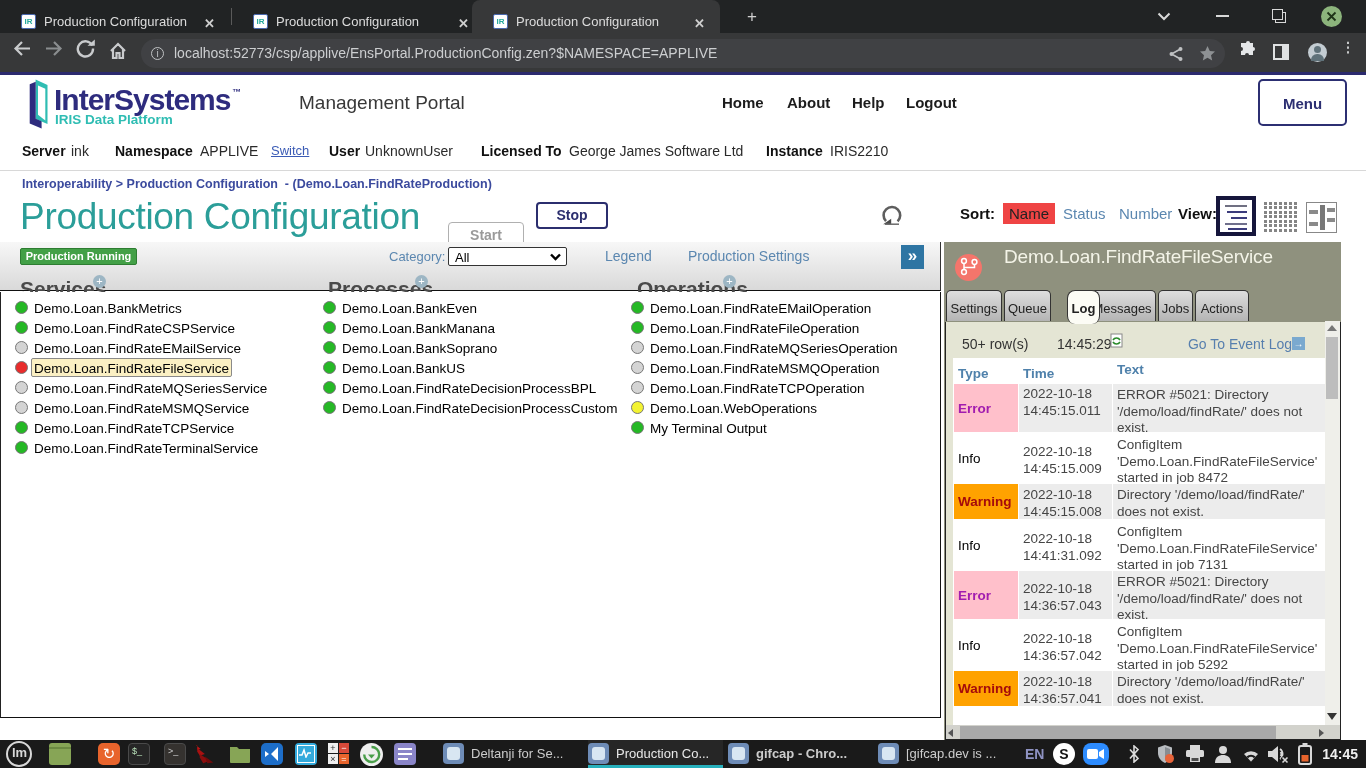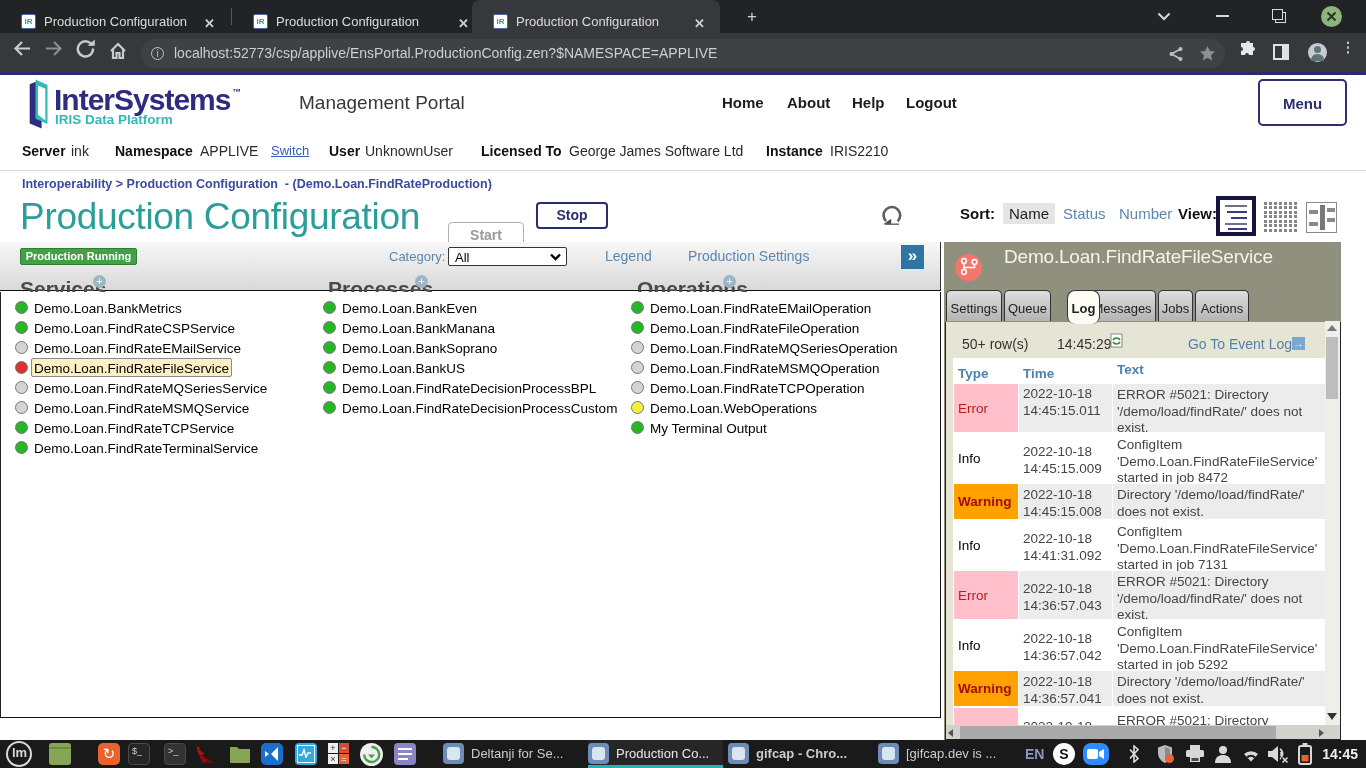--- a/index.html
+++ b/index.html
@@ -75,21 +75,21 @@
 .ptab.on { background:#fcfcf5; font-weight:bold; height:34px; z-index:3; }
 #pcontent { position:absolute; left:1px; top:80px; width:396px; height:418px; background:#e4e5d4; border-left:1px solid #222; border-right:1px solid #222; border-bottom:1px solid #222; }
 #loginfo { position:absolute; left:0; top:0; width:382px; height:37px; font-size:14px; color:#333; }
 #gotolog { position:absolute; right:36px; top:14px; color:#577fae; font-size:14px; }
 #logtable { position:absolute; left:7px; top:36px; width:375px; height:369px; background:#fff; font-size:13.5px; line-height:16.5px; overflow:hidden; }
 .lrow { position:absolute; left:0; width:374px; }
 .lc1 { position:absolute; left:1px; top:1px; bottom:1px; width:64px; padding:3px 4px; }
 .lc2 { position:absolute; left:66px; top:1px; bottom:1px; width:93px; padding:3px 4px; color:#454545; }
 .lc3 { position:absolute; left:160px; top:1px; bottom:1px; width:214px; padding:3px 4px; color:#454545; }
 .gray .lc2, .gray .lc3 { background:#ececec; }
-.terr { background:#ffc0cb; color:#b91c1c; font-weight:normal; }
+.terr { background:#ffc0cb; color:#a21caf; font-weight:bold; }
 .twarn { background:#ffa200; color:#a50b0b; font-weight:bold; }
 .hdrblue { color:#4f81ab; font-weight:bold; }
 #vscroll { position:absolute; right:1px; top:79px; width:15px; height:404px; background:#efefea; }
 #vthumb { position:absolute; left:1px; top:16px; width:12px; height:62px; background:#bdbdbd; }
 #hscroll { position:absolute; left:0px; top:403px; width:394px; height:14px; background:#d2d2cc; }
 #hthumb { position:absolute; left:14px; top:1px; width:316px; height:13px; background:#a9a9a9; }
 
 
 #taskbar { position:absolute; top:740px; left:0; width:1366px; height:28px; background:#1a1a1a; color:#d6d6d6; }
 .tbi { position:absolute; top:3px; width:22px; height:22px; }
@@ -213,21 +213,21 @@
   <div id="bigtitle">Production Configuration</div>
   <div class="bigbtn" id="startbtn">Start</div>
   <div class="bigbtn" id="stopbtn">Stop</div>
   <svg class="abs" style="left:880px;top:203px;" width="24" height="26" viewBox="0 0 24 26">
     <path d="M6.0 18.2 A 8.3 8.3 0 1 1 17.6 18.4" fill="none" stroke="#5e5e5e" stroke-width="2.6"></path>
     <polygon points="3.2,21.2 11.2,15.8 11.2,21.2" fill="#4a4a4a"></polygon>
     <path d="M5 21.2 H 19" stroke="#6a6a6a" stroke-width="1.5"></path>
   </svg>
   <div id="sortrow">
     <span style="font-weight:bold;color:#111;position:absolute;left:0;top:0;">Sort:</span>
-    <span style="position:absolute;left:43px;top:-2px;background:#e5e5e5;padding:2px 6px;color:#222;">Name</span>
+    <span style="position:absolute;left:43px;top:-2px;background:#ef4444;padding:2px 6px;color:#222;">Name</span>
     <span style="position:absolute;left:103px;top:0;color:#5b87b0;">Status</span>
     <span style="position:absolute;left:159px;top:0;color:#5b87b0;">Number</span>
     <span style="font-weight:bold;color:#111;position:absolute;left:218px;top:0;">View:</span>
   </div>
   <div class="viewic" style="left:1216px;top:196px;width:40px;height:40px;border:4px solid #16163c;">
     <div style="position:absolute;left:5px;top:5px;width:22px;height:2px;background:#707082;"></div>
     <div style="position:absolute;left:7px;top:11px;width:20px;height:2px;background:#3c3c7c;"></div>
     <div style="position:absolute;left:11px;top:17px;width:16px;height:2px;background:#3c3c7c;"></div>
     <div style="position:absolute;left:5px;top:23px;width:22px;height:2px;background:#70708c;"></div>
     <div style="position:absolute;left:8px;top:28px;width:19px;height:2px;background:#3c3c7c;"></div>
@@ -465,25 +465,20 @@
         <div class="lrow" style="top:262px;height:50px;">
           <div class="lc1" style="padding-top:17px;">Info</div>
           <div class="lc2" style="padding-top:10px;">2022-10-18 14:36:57.042</div>
           <div class="lc3">ConfigItem 'Demo.Loan.FindRateFileService' started in job 5292</div>
         </div>
         <div class="lrow gray" style="top:312px;height:37px;">
           <div class="lc1 twarn" style="padding-top:10px;">Warning</div>
           <div class="lc2" style="padding-top:3px;">2022-10-18 14:36:57.041</div>
           <div class="lc3">Directory '/demo/load/findRate/' does not exist.</div>
         </div>
-        <div class="lrow" style="top:349px;height:20px;">
-          <div class="lc1 terr"></div>
-          <div class="lc2" style="padding-top:11px;">2022-10-18</div>
-          <div class="lc3" style="padding-top:5px;">ERROR #5021: Directory</div>
-        </div>
       </div>
       <div id="hscroll">
         <div id="hthumb"></div>
         <div style="position:absolute;left:2px;top:4px;width:0;height:0;border-right:5px solid #555;border-top:4px solid transparent;border-bottom:4px solid transparent;"></div>
         <div style="position:absolute;right:16px;top:4px;width:0;height:0;border-left:5px solid #555;border-top:4px solid transparent;border-bottom:4px solid transparent;"></div>
       </div>
     </div>
     <div id="vscroll">
       <div style="position:absolute;left:2px;top:4px;width:0;height:0;border-bottom:6px solid #777;border-left:5px solid transparent;border-right:5px solid transparent;"></div>
       <div id="vthumb"></div>

